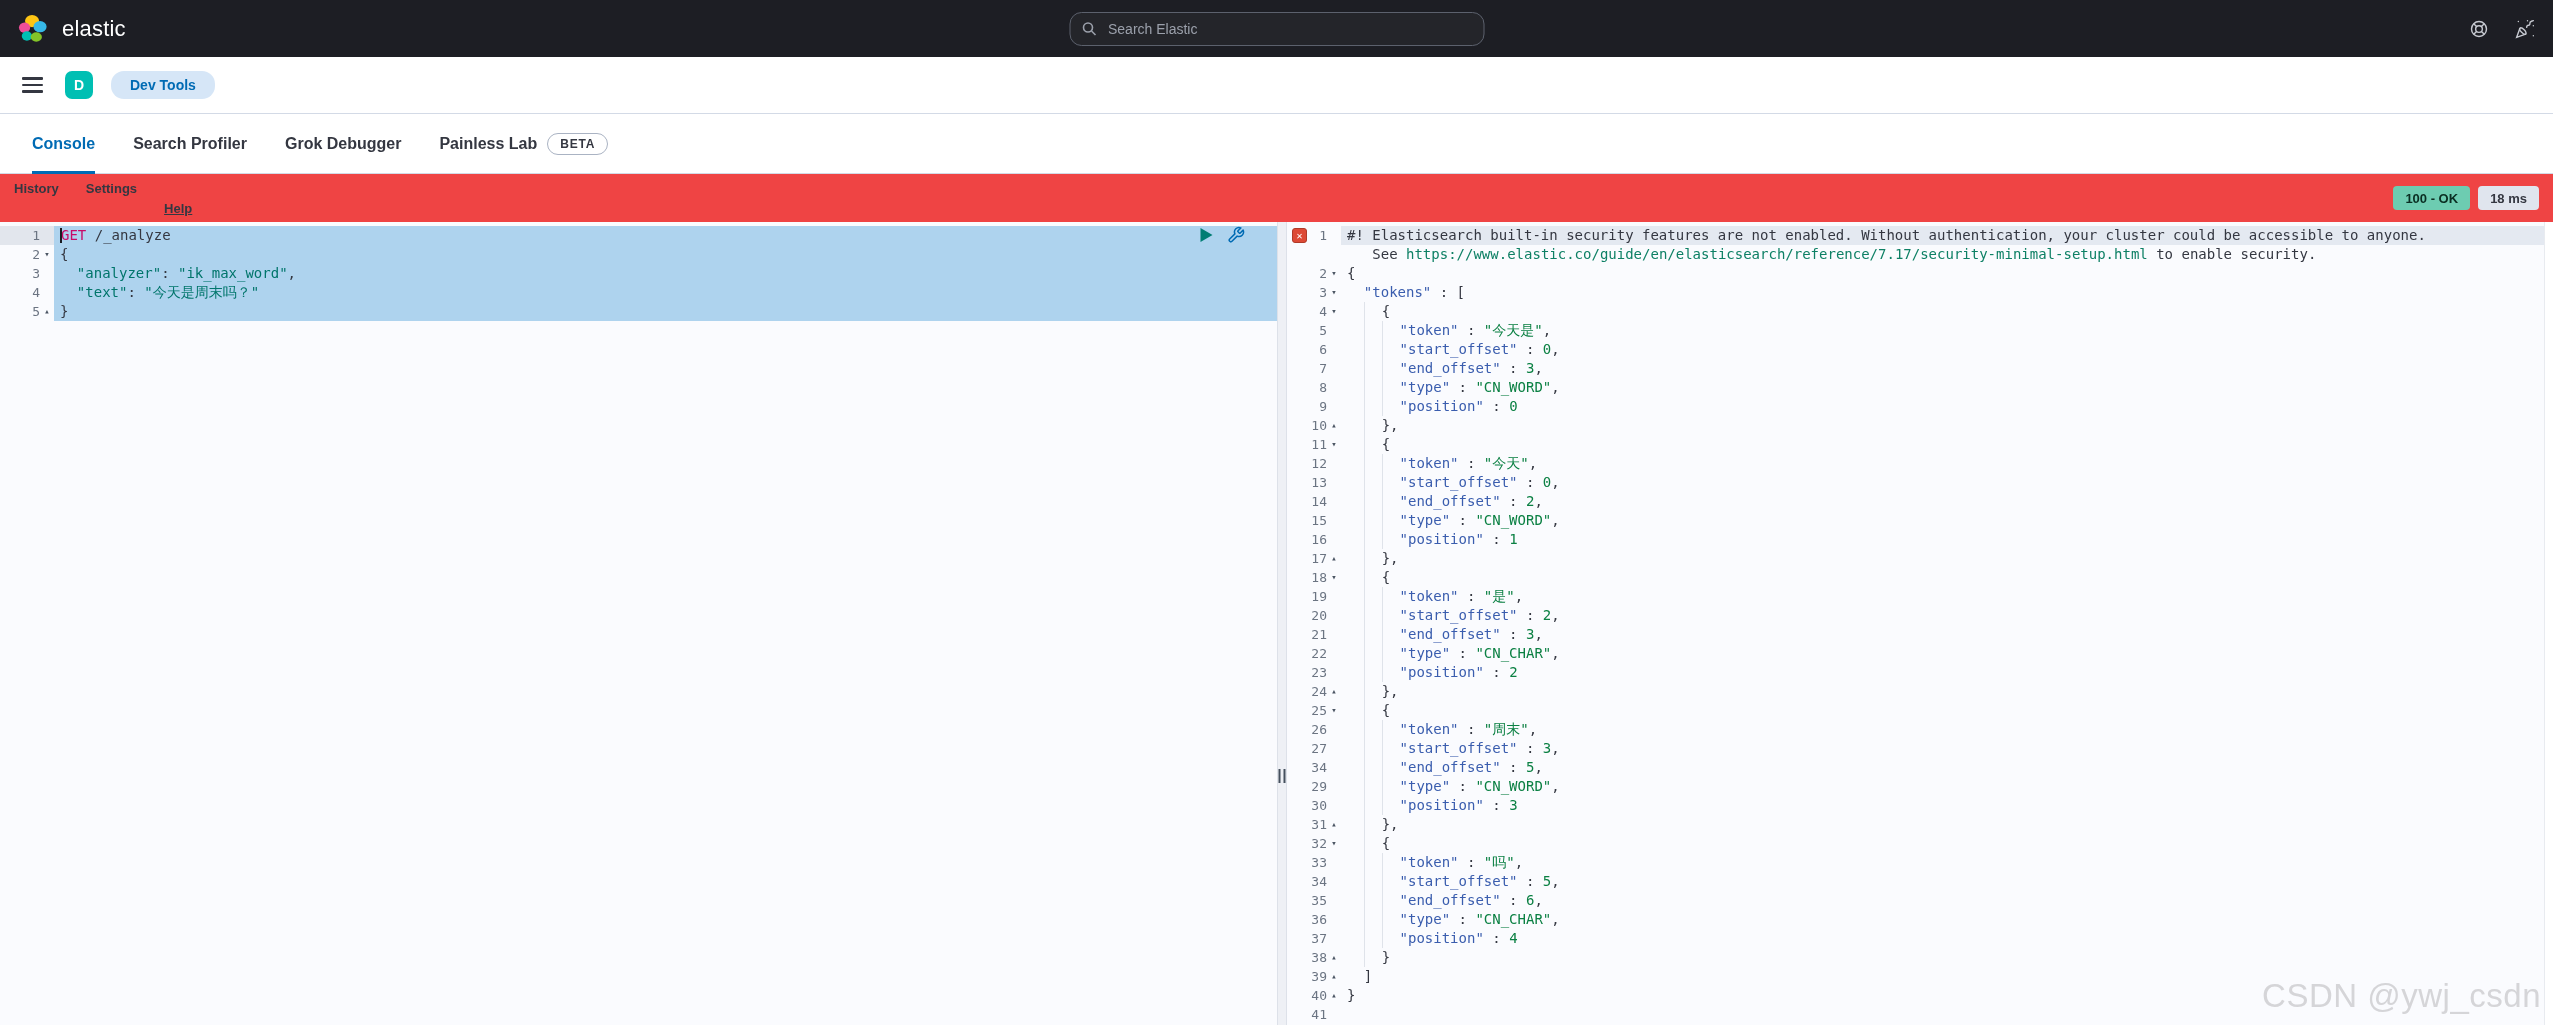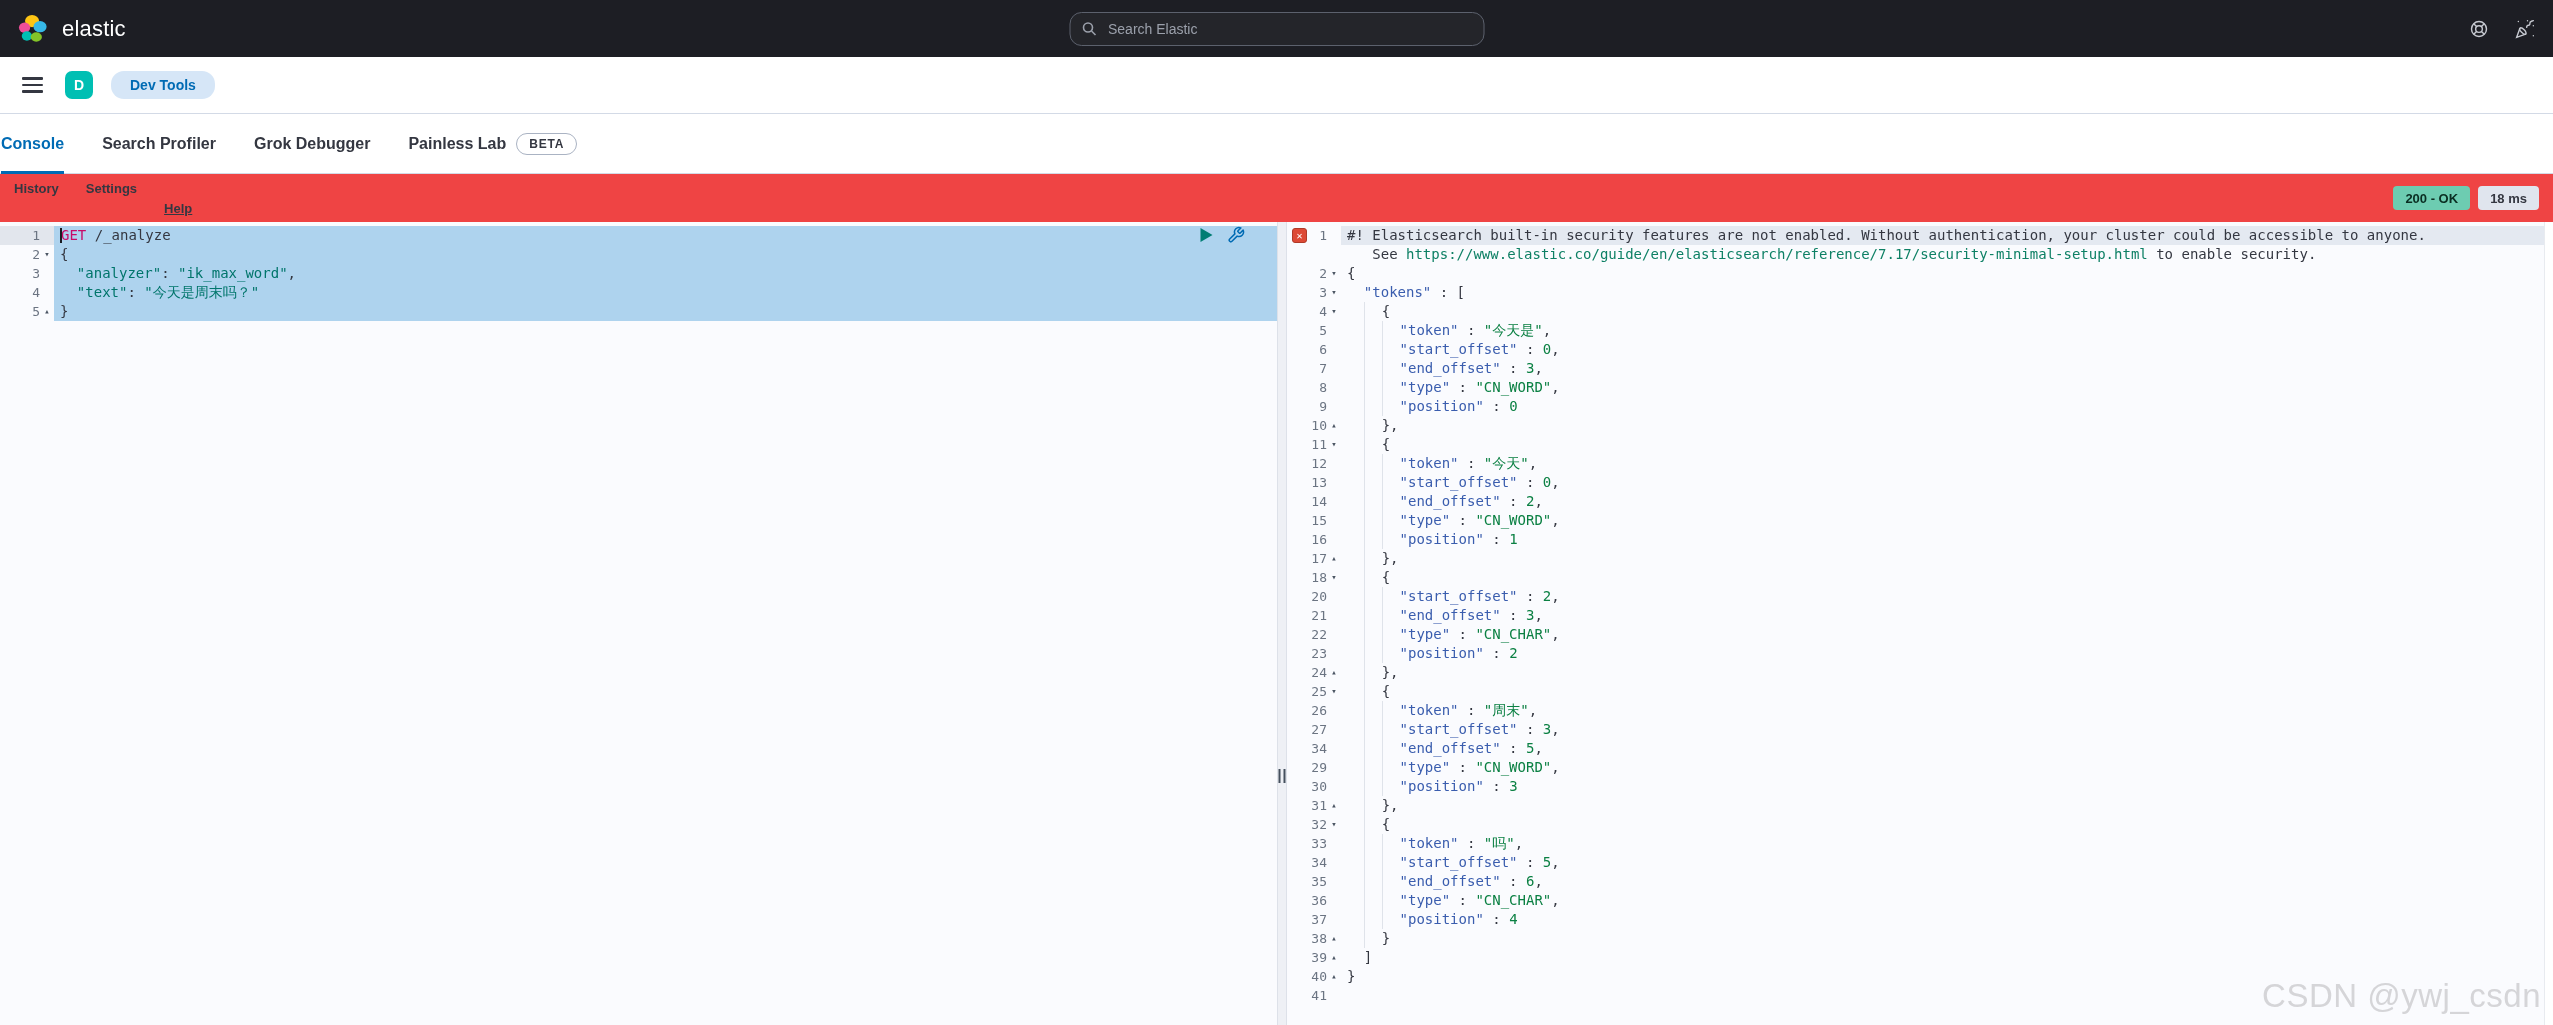--- a/index.html
+++ b/index.html
@@ -18,21 +18,21 @@
   .hdr-btn{background:none;border:none;padding:0;cursor:pointer;display:flex;align-items:center;}
 
   
   .navbar{height:57px;background:#fff;border-bottom:1px solid #d3dae6;display:flex;align-items:center;padding:0 18px;gap:18px;box-sizing:border-box;}
   .hamburger{background:none;border:none;cursor:pointer;display:flex;flex-direction:column;gap:4px;padding:4px;}
   .hamburger i{display:block;width:21px;height:2.5px;background:#343741;border-radius:1px;}
   .avatar{width:28px;height:28px;border-radius:7px;background:#00bfb3;color:#fff;font-size:14px;font-weight:bold;display:flex;align-items:center;justify-content:center;cursor:pointer;}
   .crumb{height:28px;padding:0 19px;border-radius:13px;background:#d6e6f7;color:#006bb4;font-size:14px;font-weight:600;display:flex;align-items:center;cursor:pointer;border:none;}
 
   
-  .tabbar{height:60px;background:#fff;border-bottom:1px solid #d3dae6;display:flex;align-items:center;padding:0 1px;gap:38px;box-sizing:border-box;}
+  .tabbar{height:60px;background:#fff;border-bottom:1px solid #d3dae6;display:flex;align-items:center;padding:0 32px;gap:38px;box-sizing:border-box;}
   .tab{position:relative;height:100%;display:flex;align-items:center;font-size:16px;font-weight:600;color:#343741;cursor:pointer;gap:10px;}
   .tab.active{color:#006bb4;}
   .tab.active::after{content:"";position:absolute;left:0;right:0;bottom:-1px;height:3px;background:#006bb4;}
   .beta{border:1px solid #aab3c3;border-radius:13px;padding:3px 12px;font-size:12px;font-weight:bold;color:#343741;letter-spacing:.8px;background:#fff;}
 
   
   .consolebar{height:48px;display:flex;align-items:center;padding:0 14px;box-sizing:border-box;background:#ef4444;}
   .cmenu{display:flex;gap:27px;}
   .cmenu a{font-size:13px;font-weight:600;color:#343741;text-decoration:none;cursor:pointer;}
   .cmenu a.und{text-decoration:underline;margin-top:20px;}
@@ -152,21 +152,21 @@
     </div>
   </div>
 
   <div class="consolebar">
     <div class="cmenu">
       <a>History</a>
       <a>Settings</a>
       <a class="und">Help</a>
     </div>
     <div class="badges">
-      <span class="badge ok">200 - OK</span>
+      <span class="badge ok">100 - OK</span>
       <span class="badge ms">18 ms</span>
     </div>
   </div>
 
   <div class="editors">
     <div class="pane left">
       <div class="ed">
           <div class="ed-row row-hl">
             <div class="ed-gut gut-act">
               <span class="gnum">1</span>
@@ -353,20 +353,27 @@
           </div>
           <div class="ed-row">
             <div class="ed-gut">
               <span class="gnum">18</span>
               <span class="gcaret">▾</span>
             </div>
             <div class="ed-code"><span class="ind"></span><span class="ind gd"></span><span class="sg-p">{</span></div>
           </div>
           <div class="ed-row">
             <div class="ed-gut">
+              <span class="gnum">19</span>
+              <span class="gcaret"></span>
+            </div>
+            <div class="ed-code"><span class="ind"></span><span class="ind gd"></span><span class="ind gd"></span><span class="sg-k">"token"</span><span class="sg-p"> : </span><span class="sg-v">"是"</span><span class="sg-p">,</span></div>
+          </div>
+          <div class="ed-row">
+            <div class="ed-gut">
               <span class="gnum">20</span>
               <span class="gcaret"></span>
             </div>
             <div class="ed-code"><span class="ind"></span><span class="ind gd"></span><span class="ind gd"></span><span class="sg-k">"start_offset"</span><span class="sg-p"> : </span><span class="sg-d">2</span><span class="sg-p">,</span></div>
           </div>
           <div class="ed-row">
             <div class="ed-gut">
               <span class="gnum">21</span>
               <span class="gcaret"></span>
             </div>

